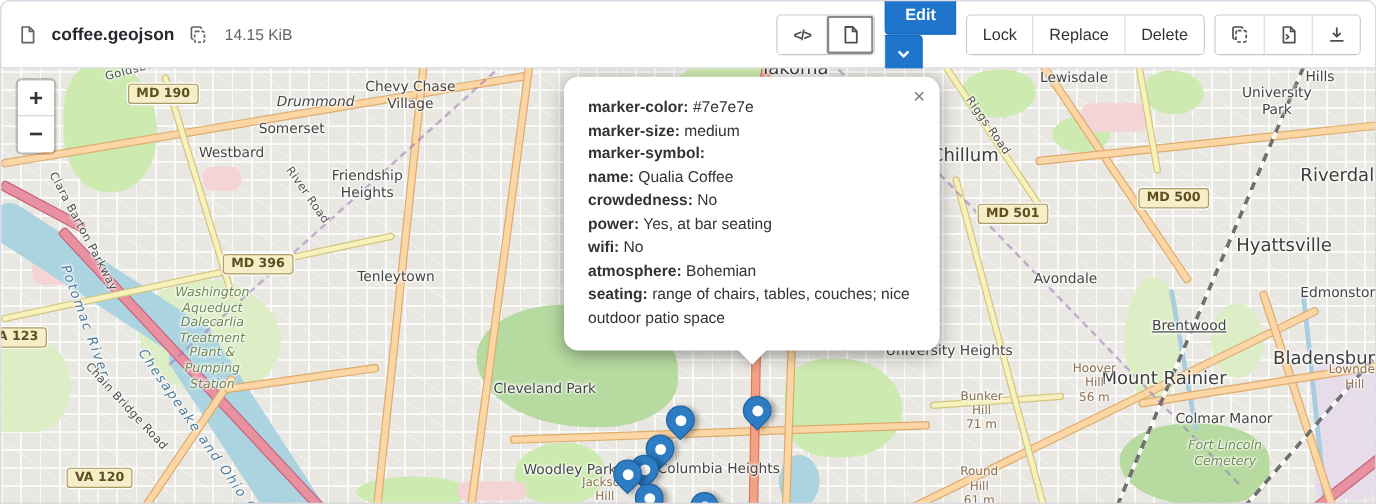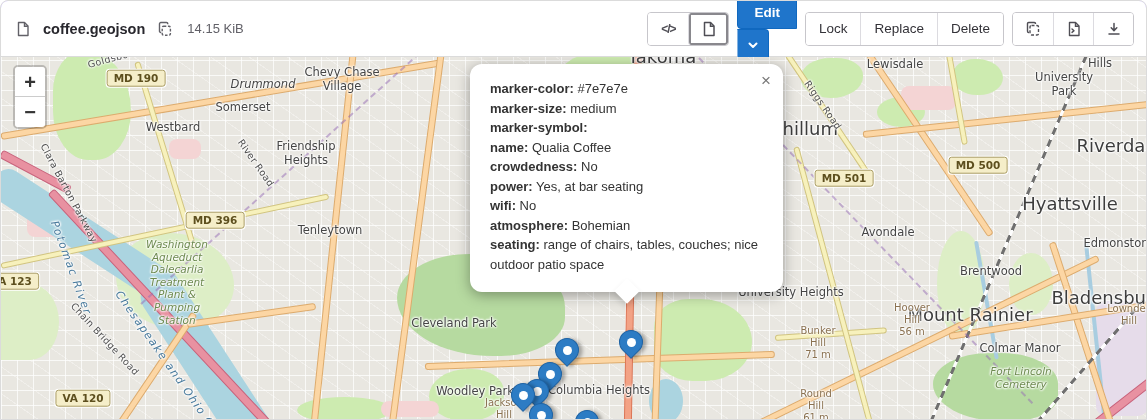--- a/index.html
+++ b/index.html
@@ -44,21 +44,21 @@
   .trunk    { height:8px; background:#f3a285; border:1px solid rgba(216,113,82,.9); }
   .secondary{ height:6px; background:#f7f1bc; border:1px solid rgba(205,192,122,.9); }
   .motorway { height:9px; background:#e891a1; border:1px solid rgba(198,97,122,.95); }
   .stream   { height:4px; background:#a8cde0; z-index:4; }
   .rail { position:absolute; height:3px; transform-origin:0 50%; z-index:6;
     background:repeating-linear-gradient(90deg,#6f6f6f 0 7px,#fdfdfd 7px 13px); }
   .boundary { position:absolute; border-top:2.5px dashed rgba(150,108,182,.5); transform-origin:0 50%; z-index:6; }
 
   .lbl { position:absolute; z-index:10; font-family:"DejaVu Sans",sans-serif; font-size:11.5px; color:#454545; text-align:center; line-height:1.2; white-space:pre-line;
     text-shadow:0 1px 2px #fff, 0 -1px 2px #fff, 1px 0 2px #fff, -1px 0 2px #fff; }
-  .lbl.lg { font-size:18px; color:#3d3d3d; }
+  .lbl.lg { font-size:15px; color:#3d3d3d; }
   .lbl.hill { font-size:10px; color:#8a7150; }
   .lbl.green { font-size:10.5px; color:#6d8a4f; font-style:italic; }
   .lbl.water-lbl { font-size:11px; color:#4a7b9d; font-style:italic; letter-spacing:1.5px; white-space:nowrap; }
   .lbl.road-lbl { font-size:9.5px; color:#4c4c4c; letter-spacing:.4px; white-space:nowrap; }
   .lbl.shield { font-size:10.5px; font-weight:bold; color:#5d4f1e; background:#f5eec9; border:1px solid #a99c64; border-radius:3px; padding:1px 6px; white-space:nowrap; text-shadow:none; box-shadow:0 0 0 1px #fff; }
 
   
   .zoomctl { position:absolute; left:12px; top:8px; z-index:40; border:2px solid rgba(0,0,0,.2); border-radius:5px; overflow:hidden; }
   .zoomctl button { display:block; width:30px; height:30px; background:#fff; border:none; font:bold 20px/28px "Liberation Sans",sans-serif; color:#343434; cursor:pointer; }
   .zoomctl button:first-child { border-bottom:1px solid #ccc; }
@@ -220,21 +220,21 @@
         <div class="lbl lg" style="left: 661px; top: 0px; transform: translate(-50%, -50%);">Takoma</div>
         <div class="lbl" style="left: 894px; top: 8px; transform: translate(-50%, -50%);">Lewisdale</div>
         <div class="lbl" style="left: 1099px; top: 0px; transform: translate(-50%, -50%);">Calvert Hills</div>
         <div class="lbl" style="left: 1063px; top: 28px; transform: translate(-50%, -50%);">University Park</div>
         <div class="lbl lg" style="left: 803px; top: 72px; transform: translate(-50%, -50%);">Chillum</div>
         <div class="lbl lg" style="left: 1118px; top: 89px; transform: translate(-50%, -50%);">Riverdale</div>
         <div class="lbl lg" style="left: 1069px; top: 147px; transform: translate(-50%, -50%);">Hyattsville</div>
         <div class="lbl" style="left: 1115px; top: 187px; transform: translate(-50%, -50%);">Edmonston</div>
         <div class="lbl" style="left: 887px; top: 176px; transform: translate(-50%, -50%);">Avondale</div>
         <div class="lbl" style="left: 790px; top: 236px; transform: translate(-50%, -50%);">University Heights</div>
-        <div class="lbl" style="left: 990px; top: 215px; transform: translate(-50%, -50%);">Brentwood</div>
+        <div class="lbl" style="left: 990px; top: 215px; transform: translate(-50%, -50%); text-decoration: underline;">Brentwood</div>
         <div class="lbl lg" style="left: 969px; top: 258px; transform: translate(-50%, -50%);">Mount Rainier</div>
         <div class="lbl lg" style="left: 1107px; top: 241px; transform: translate(-50%, -50%);">Bladensburg</div>
         <div class="lbl hill" style="left: 1128px; top: 258px; transform: translate(-50%, -50%);">Lowndes
 Hill</div>
         <div class="lbl" style="left: 1019px; top: 292px; transform: translate(-50%, -50%);">Colmar Manor</div>
         <div class="lbl green" style="left: 1020px; top: 321px; transform: translate(-50%, -50%);">Fort Lincoln
 Cemetery</div>
         <div class="lbl hill" style="left: 911px; top: 263px; transform: translate(-50%, -50%);">Hoover
 Hill
 56 m</div>
@@ -243,21 +243,21 @@
 71 m</div>
         <div class="lbl hill" style="left: 815px; top: 349px; transform: translate(-50%, -50%);">Round
 Hill
 61 m</div>
         <div class="lbl hill" style="left: 503px; top: 352px; transform: translate(-50%, -50%);">Jackson
 Hill</div>
         <div class="lbl" style="left: 262px; top: 28px; transform: translate(-50%, -50%); font-style: italic;">Drummond</div>
         <div class="lbl" style="left: 341px; top: 23px; transform: translate(-50%, -50%);">Chevy Chase
 Village</div>
         <div class="lbl" style="left: 242px; top: 51px; transform: translate(-50%, -50%); text-align: right;">Somerset</div>
-        <div class="lbl" style="left: 172px; top: 71px; transform: translate(-50%, -50%);">Westbard</div>
+        <div class="lbl" style="left: 192px; top: 71px; transform: translate(-50%, -50%);">Westbard</div>
         <div class="lbl" style="left: 305px; top: 97px; transform: translate(-50%, -50%);">Friendship
 Heights</div>
         <div class="lbl" style="left: 329px; top: 174px; transform: translate(-50%, -50%);">Tenleytown</div>
         <div class="lbl" style="left: 453px; top: 267px; transform: translate(-50%, -50%);">Cleveland Park</div>
         <div class="lbl" style="left: 474px; top: 335px; transform: translate(-50%, -50%);">Woodley Park</div>
         <div class="lbl" style="left: 598px; top: 334px; transform: translate(-50%, -50%);">Columbia Heights</div>
         <div class="lbl green" style="left: 176px; top: 225px; transform: translate(-50%, -50%);">Washington
 Aqueduct
 Dalecarlia
 Treatment

